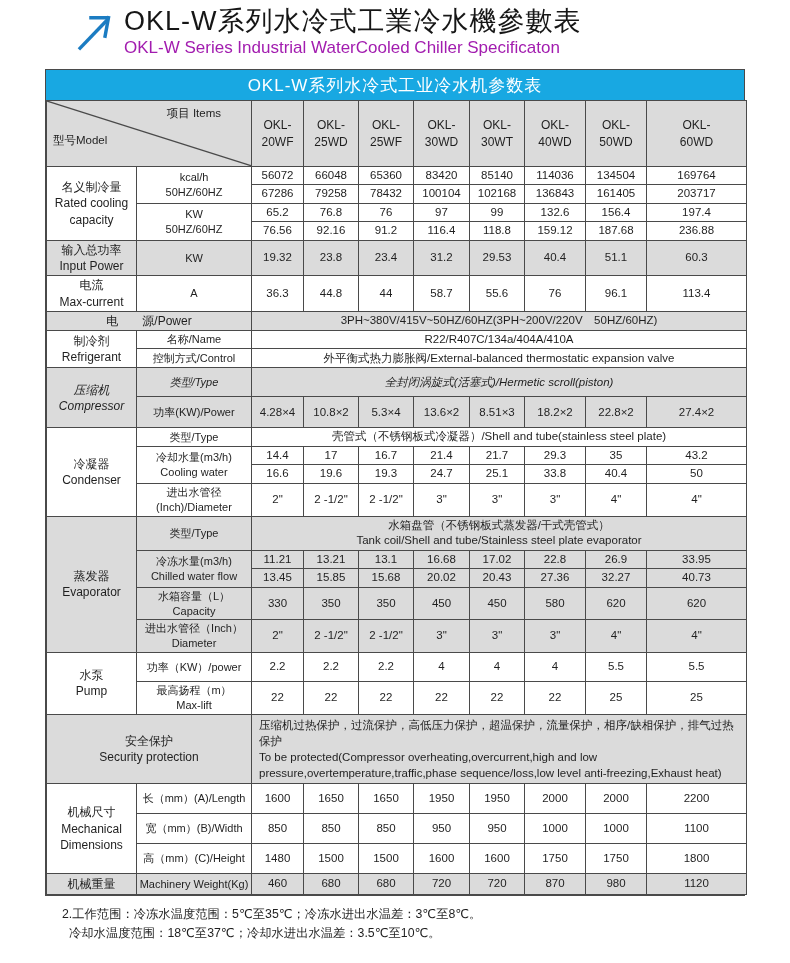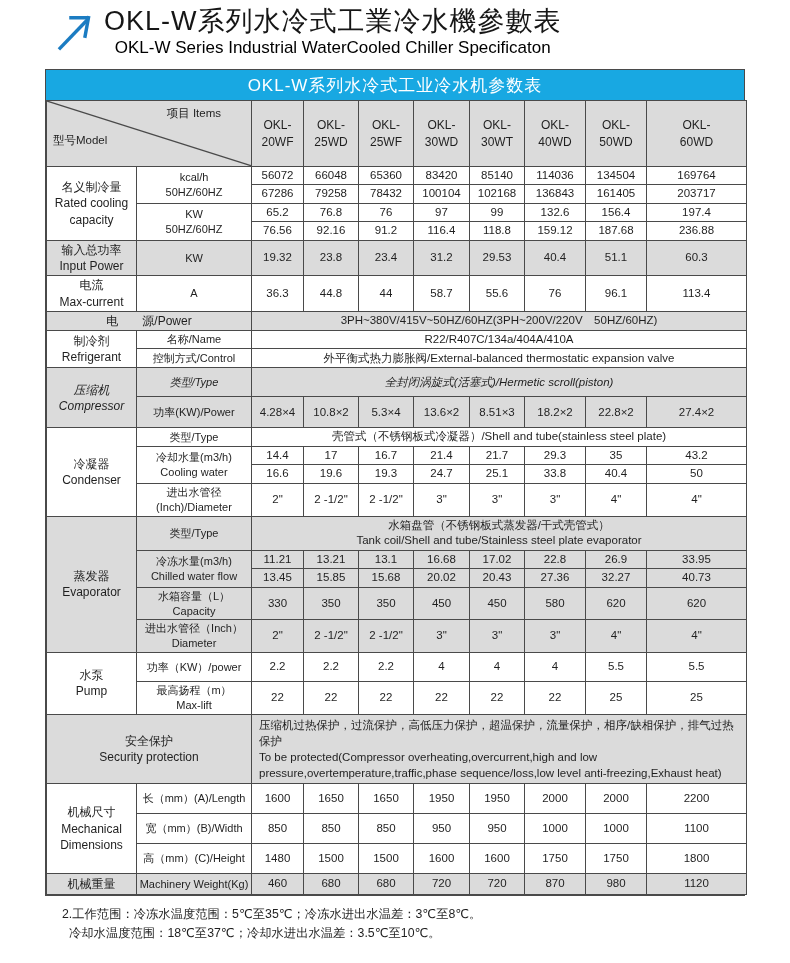--- a/index.html
+++ b/index.html
@@ -11,25 +11,25 @@
   }
   *{box-sizing:border-box;margin:0;padding:0;}
   html,body{background:#fff;}
   body{
     width:790px;height:963px;
     font-family:"Liberation Sans","DejaVu Sans",sans-serif;
     color:var(--ink);
     position:relative;
   }
   
-  .title-block{display:flex;align-items:flex-start;padding:6px 0 0 52px;text-align:center;}
+  .title-block{display:flex;align-items:flex-start;padding:6px 0 0 72px;}
   .arrow-wrap{width:46px;height:46px;margin-top:2px;flex:0 0 auto;}
   .title-text{margin-left:6px;}
   .title-zh{font-size:27px;line-height:1.15;letter-spacing:1px;font-weight:500;color:#161616;}
-  .title-en{font-size:17px;line-height:1.3;color:#000000;}
+  .title-en{font-size:17px;line-height:1.3;color:#a21caf;}
   
   .table-wrap{
     width:700px;margin:10px 45px 0 45px;
     border:1px solid var(--border);
   }
   .banner{
     height:30px;background:var(--blue);color:#fff;
     display:flex;align-items:center;justify-content:center;
     font-size:17px;letter-spacing:1px;
   }

